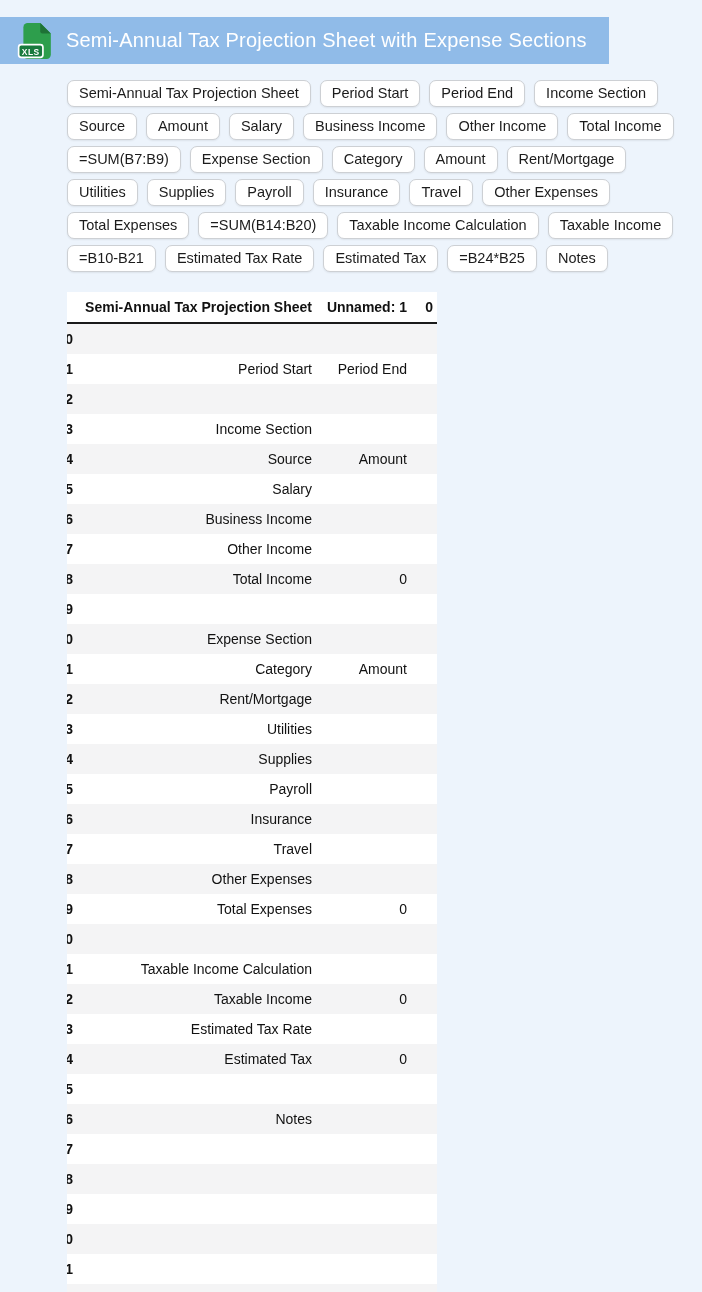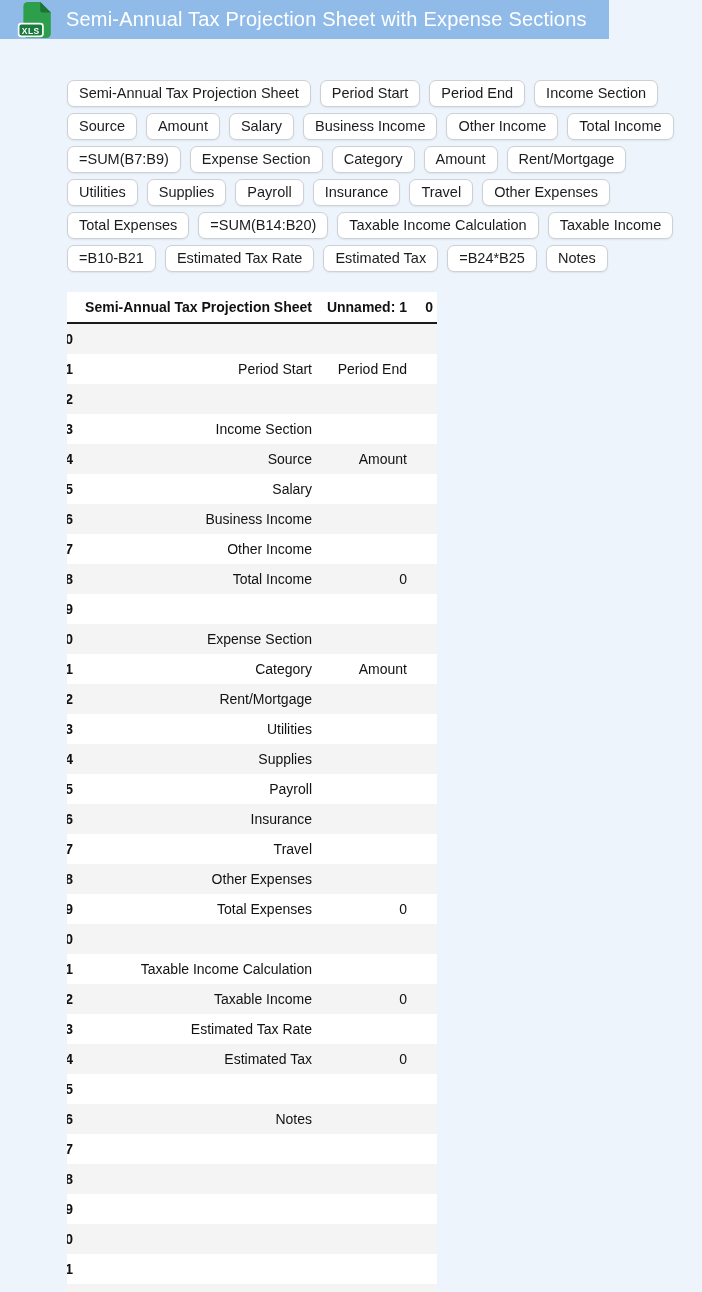--- a/index.html
+++ b/index.html
@@ -7,21 +7,21 @@
     --badge-green:#187a3e; --stripe:#f4f4f5; --chip-border:#cdd0d4; --ink:#1c1c1c;
   }
   *{box-sizing:border-box;}
   html,body{margin:0;padding:0;}
   body{
     width:702px;height:1292px;overflow:hidden;position:relative;
     background:var(--page-bg);
     font-family:"Liberation Sans",sans-serif;
   }
   .appbar{
-    position:absolute;left:0;top:0;width:609px;height:39px;
+    position:absolute;left:0;top:17px;width:609px;height:47px;
     background:var(--appbar-bg);
     display:flex;align-items:center;
   }
   .file-icon{margin-left:17px;flex:0 0 auto;display:block;}
   .appbar-title{
     color:#ffffff;font-size:20px;font-weight:400;margin-left:13px;
     letter-spacing:0.2px;white-space:nowrap;
   }
   .chip-list{
     position:absolute;left:67px;top:80px;width:612px;

